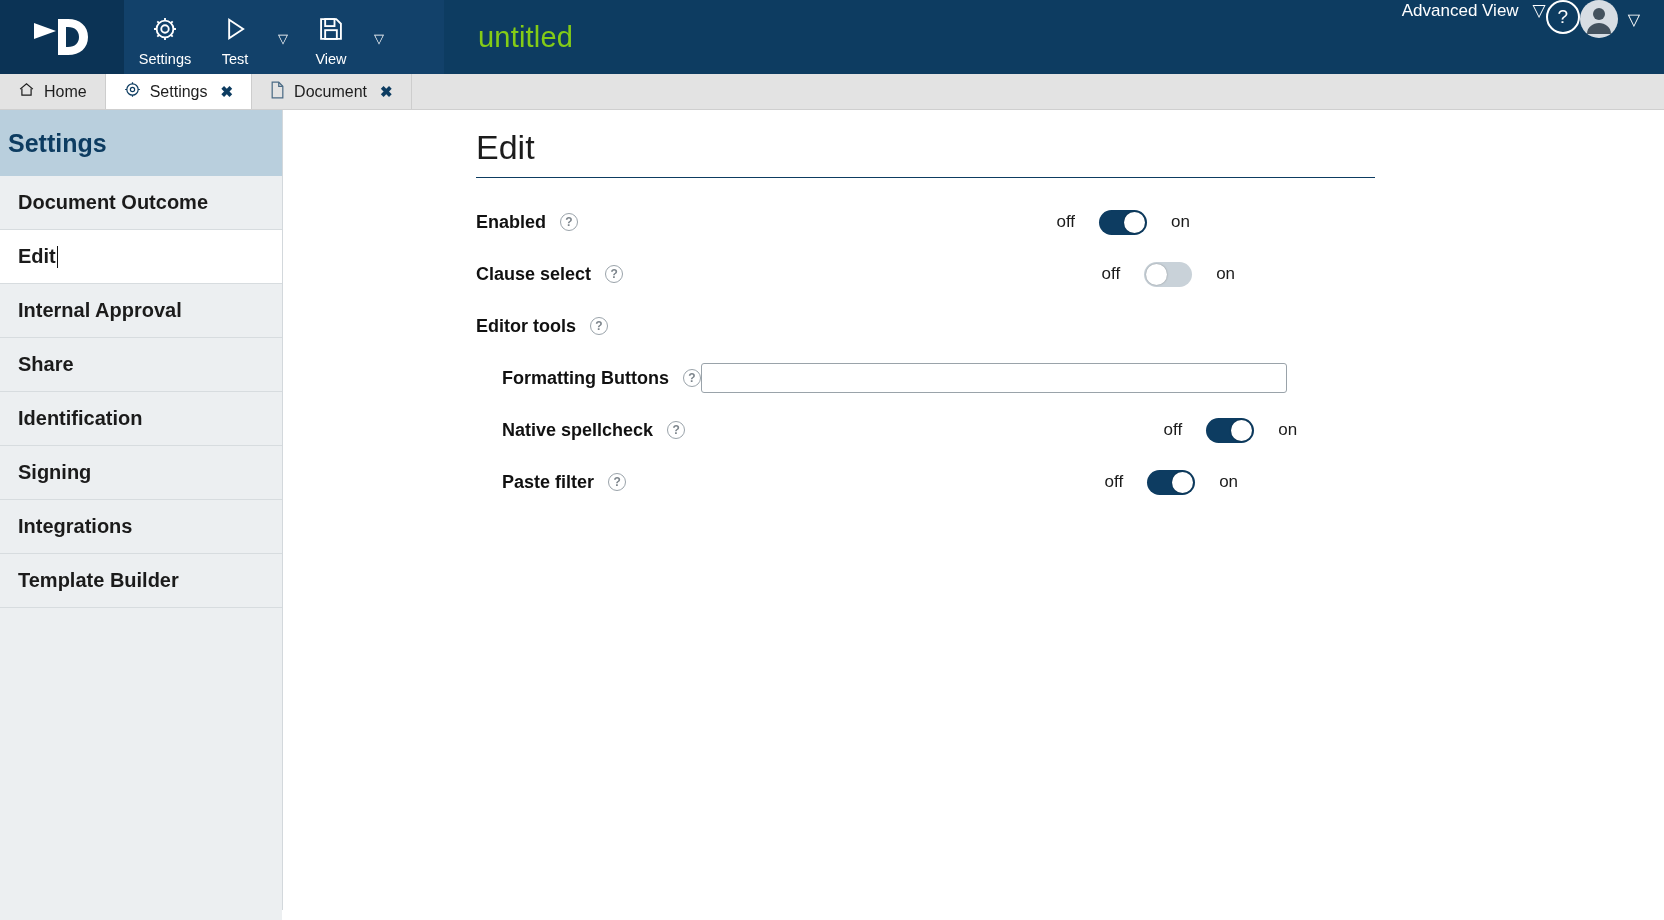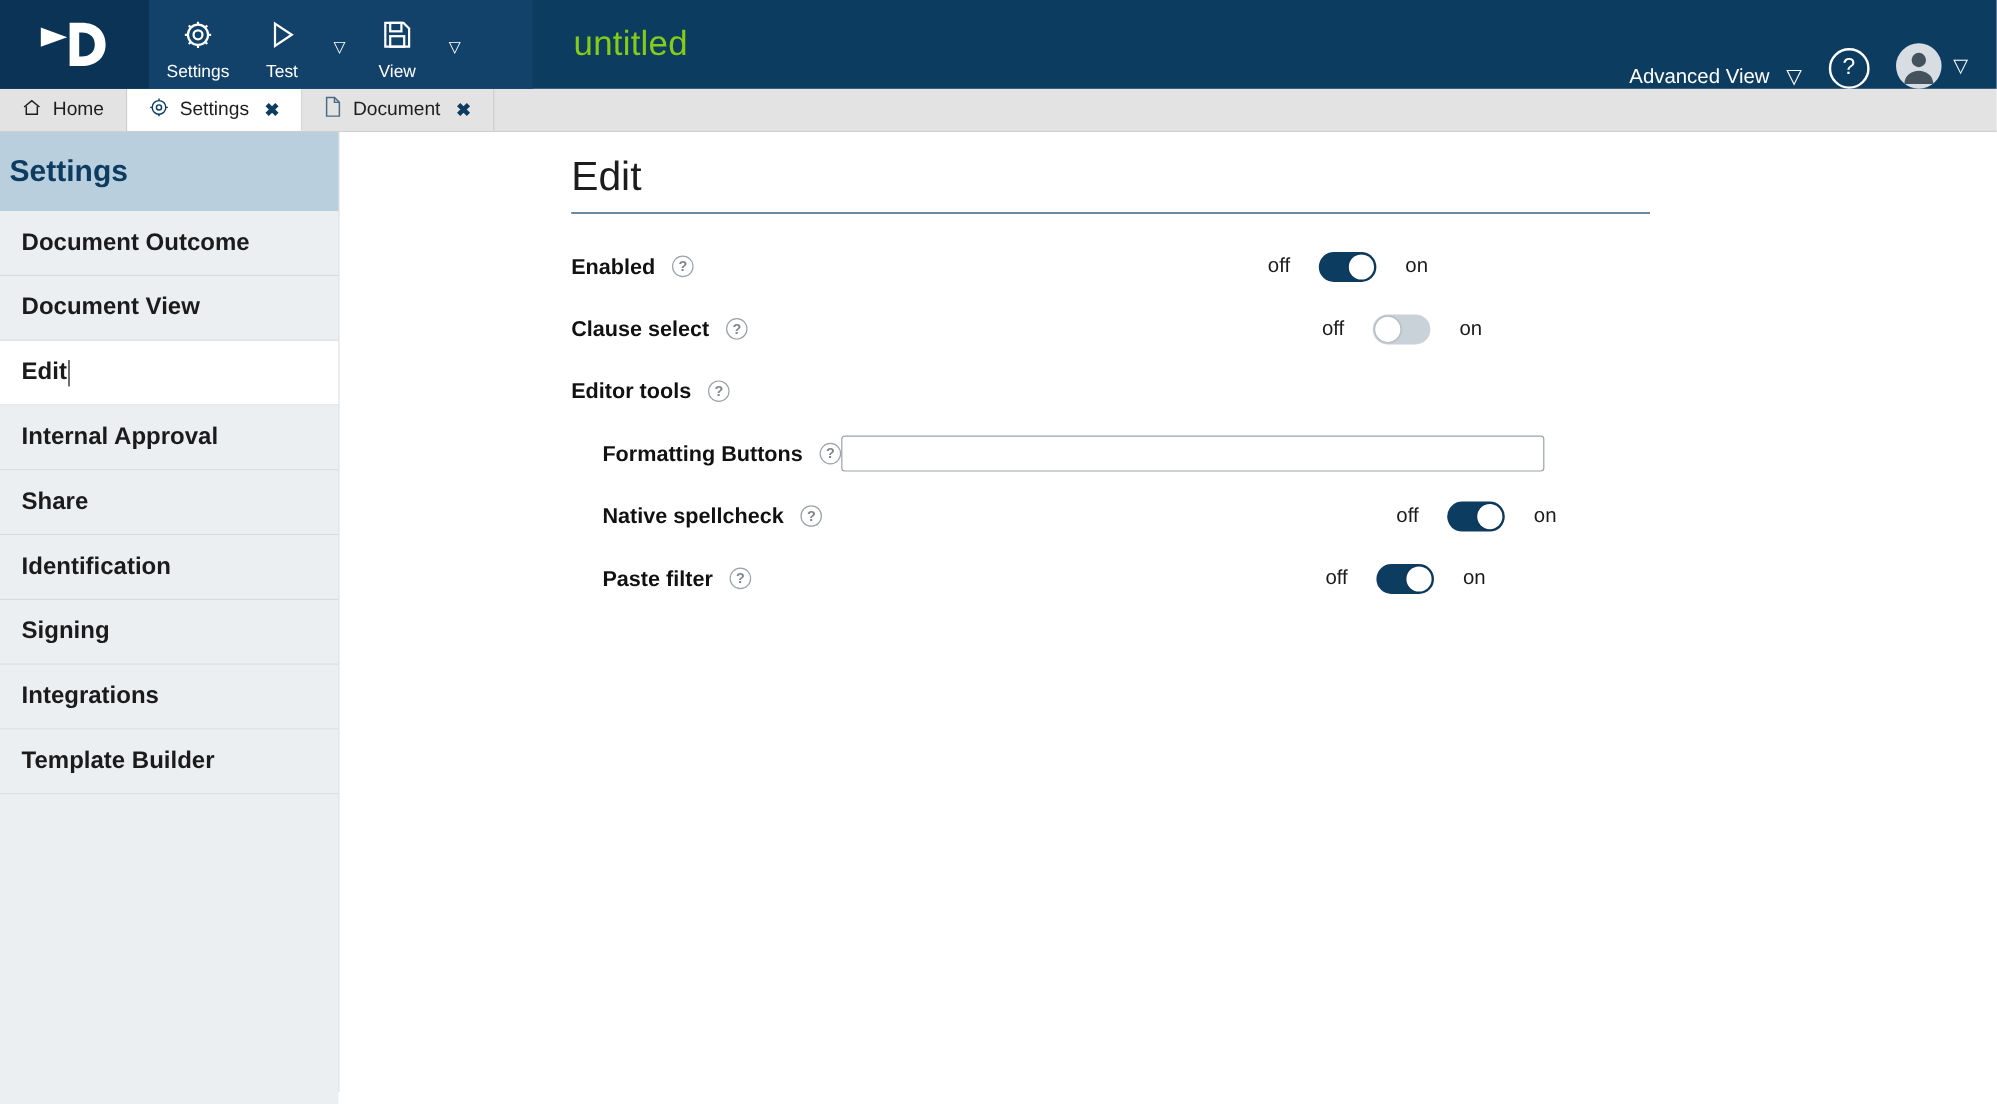--- a/index.html
+++ b/index.html
@@ -60,22 +60,21 @@
     color: #84cc16;
     font-size: 29px;
     display: flex;
     align-items: center;
     padding-left: 34px;
     flex: 1;
     letter-spacing: 0.2px;
   }
   .top-right {
     display: flex;
-    align-items: flex-end;
-    gap: 22px;
+    align-items: flex-start;
     padding-right: 24px;
     color: #ffffff;
   }
   .adv-view { font-size: 17px; display: flex; align-items: center; gap: 14px; }
   .help-circle {
     width: 34px; height: 34px; border-radius: 50%;
     border: 2px solid #ffffff;
     display: flex; align-items: center; justify-content: center;
     font-size: 19px;
   }
@@ -318,23 +317,20 @@
   </div>
 
   <div class="body">
 
     <div class="sidebar">
       <div class="sidebar-header">Settings</div>
 
       <div class="side-item">
         <span>Document Outcome</span>
       </div>
-      <div class="side-item">
-        <span>Document View</span>
-      </div>
       <div class="side-item selected">
         <span>Edit</span>
           <span class="caretbar"></span>
       </div>
       <div class="side-item">
         <span>Internal Approval</span>
       </div>
       <div class="side-item">
         <span>Share</span>
       </div>

